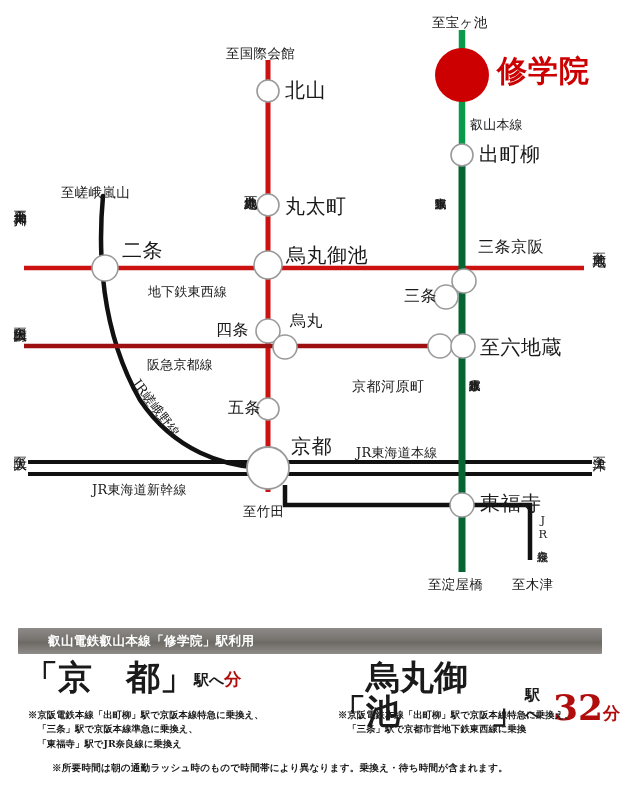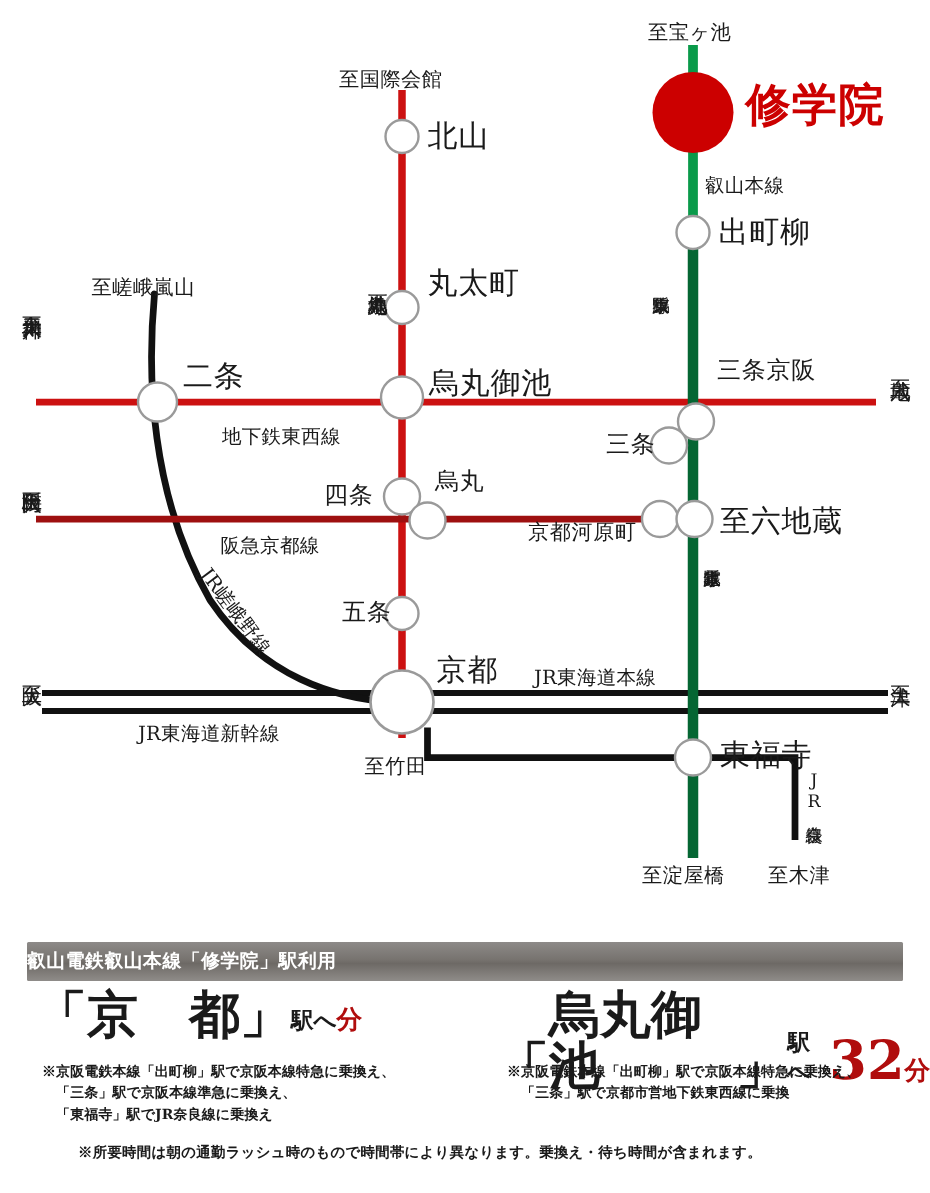--- a/index.html
+++ b/index.html
@@ -20,21 +20,21 @@
   .hl{color:#cc0000;font-size:27px;font-weight:700;letter-spacing:1px;}
 
   
   #info{position:absolute;left:0;top:610px;width:620px;height:185px;}
   .bar{
     position:absolute;left:18px;top:18px;width:584px;height:26px;
     background:linear-gradient(to bottom,#8d8a88 0%,#77736f 45%,#6d6965 55%,#8f8c89 100%);
     border-radius:1px;
   }
   .bar span{
-    position:absolute;left:0;top:50%;transform:translateY(-50%);
+    position:absolute;left:30px;top:50%;transform:translateY(-50%);
     color:#fff;font-size:12.5px;letter-spacing:0.4px;font-weight:700;
     font-family:"DejaVu Serif","Liberation Serif",serif;
   }
   .row{position:absolute;top:50px;left:0;width:620px;height:44px;}
   .big{font-size:34px;font-weight:700;letter-spacing:0px;line-height:1;}
   .mid{font-size:15px;font-weight:700;}
   .num{color:#b00d0d;font-size:36px;font-weight:700;font-family:"DejaVu Serif","Liberation Serif",serif;}
   .fun{color:#b00d0d;font-size:17px;font-weight:700;}
   .note{position:absolute;font-size:9.3px;line-height:1.55;letter-spacing:0.1px;font-weight:700;}
   .foot{position:absolute;left:0;top:762px;width:560px;text-align:center;
@@ -90,28 +90,28 @@
       <circle cx="268" cy="468" r="21" fill="#fff" stroke="#9a9a9a" stroke-width="1.8"></circle>
       <circle cx="462" cy="505" r="12" fill="#fff" stroke="#9a9a9a" stroke-width="1.6"></circle>
       <circle cx="462" cy="75" r="27" fill="#cc0000"></circle>
     </g>
   </svg>
 
   
   <div class="lbl station-name hl" style="left:497px;top:56px;font-size:30px;">修学院</div>
   <div class="lbl station-name" style="left:285px;top:80px;">北山</div>
   <div class="lbl station-name" style="left:479px;top:144px;">出町柳</div>
-  <div class="lbl station-name" style="left:285px;top:178px;">丸太町</div>
+  <div class="lbl station-name" style="left:285px;top:196px;">丸太町</div>
   <div class="lbl station-name" style="left:286px;top:245px;">烏丸御池</div>
   <div class="lbl station-name" style="left:122px;top:240px;text-align:center;">二条</div>
   <div class="lbl station-name sm" style="left:478px;top:239px;">三条京阪</div>
   <div class="lbl station-name sm" style="left:404px;top:288px;">三条</div>
   <div class="lbl station-name sm" style="left:216px;top:322px;">四条</div>
   <div class="lbl station-name sm" style="left:290px;top:313px;">烏丸</div>
-  <div class="lbl station-name xs" style="left:352px;top:348px;text-align:center;">京都河原町</div>
+  <div class="lbl station-name xs" style="left:352px;top:379px;text-align:center;">京都河原町</div>
   <div class="lbl station-name" style="left:480px;top:337px;">至六地蔵</div>
   <div class="lbl station-name sm" style="left:228px;top:400px;">五条</div>
   <div class="lbl station-name" style="left:291px;top:436px;">京都</div>
   <div class="lbl station-name" style="left:480px;top:493px;">東福寺</div>
 
   
   <div class="lbl terminus" style="left:432px;top:16px;">至宝ヶ池</div>
   <div class="lbl terminus" style="left:226px;top:47px;">至国際会館</div>
   <div class="lbl terminus" style="left:61px;top:186px;">至嵯峨嵐山</div>
   <div class="lbl terminus vert" style="left:13px;top:200px;">至太秦天神川</div>

